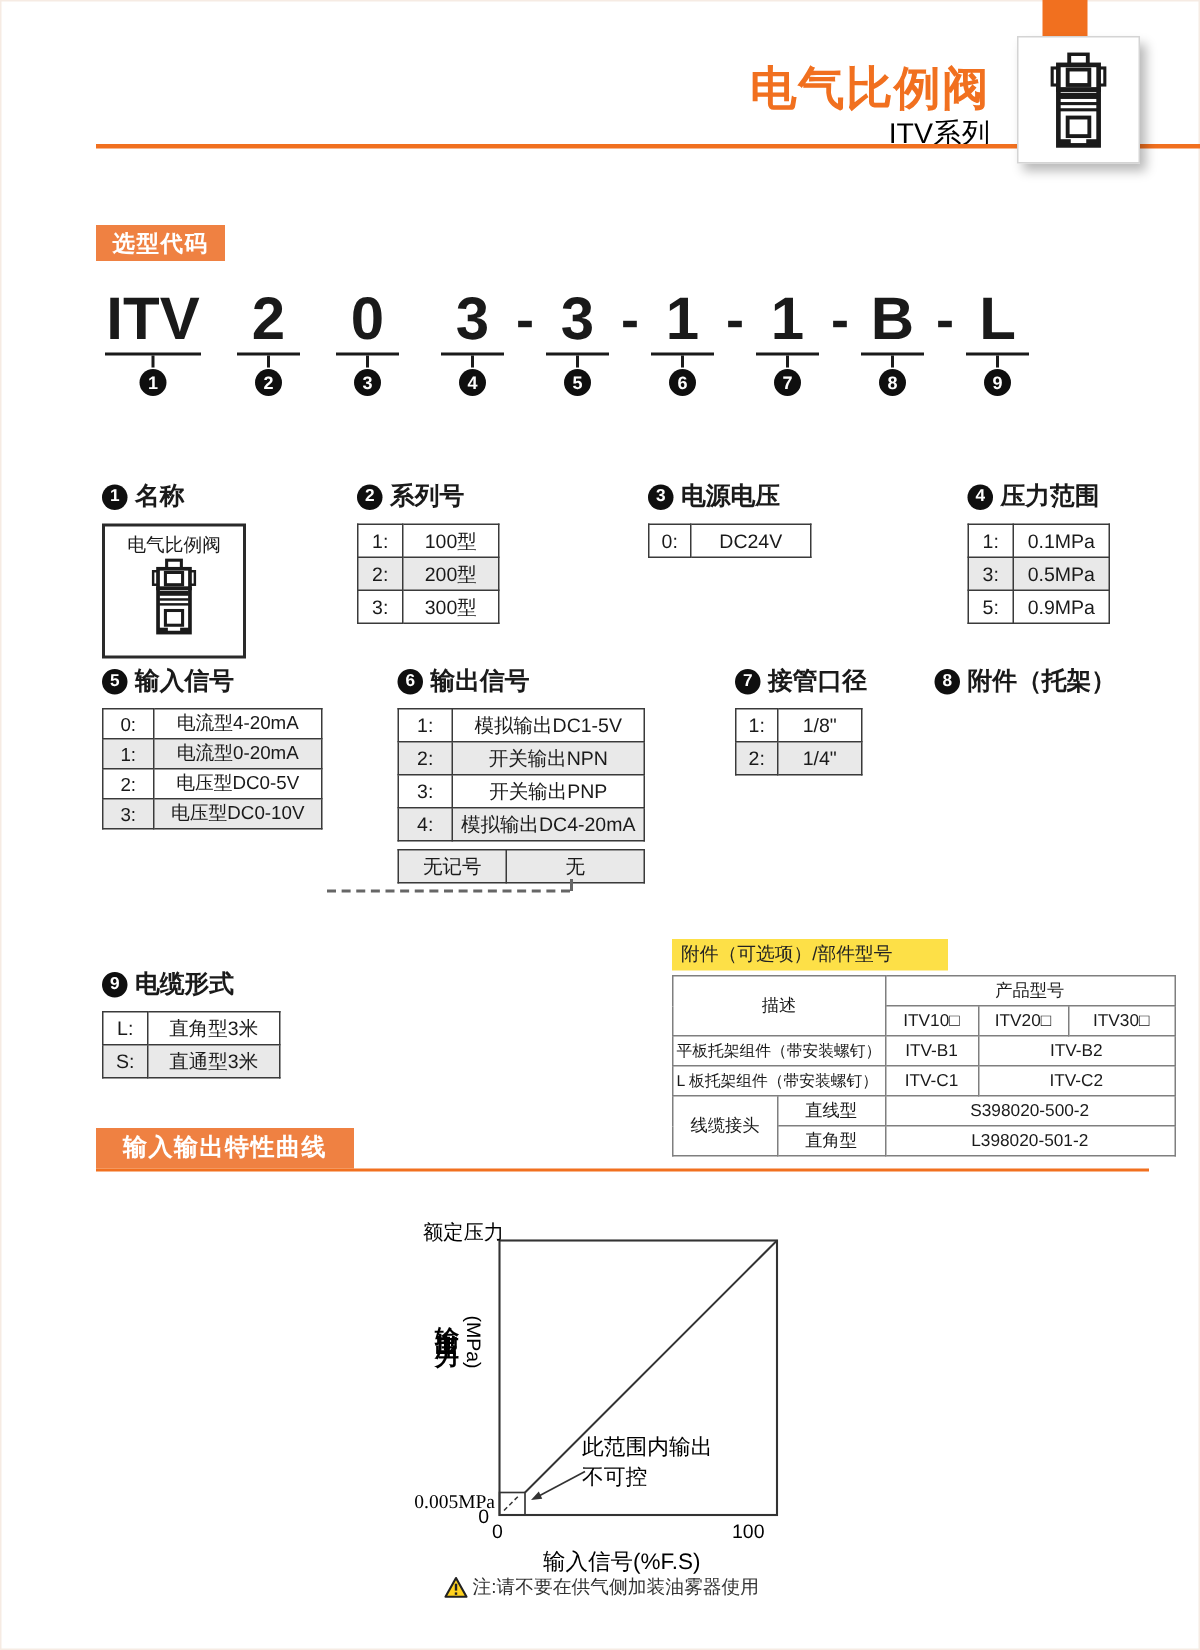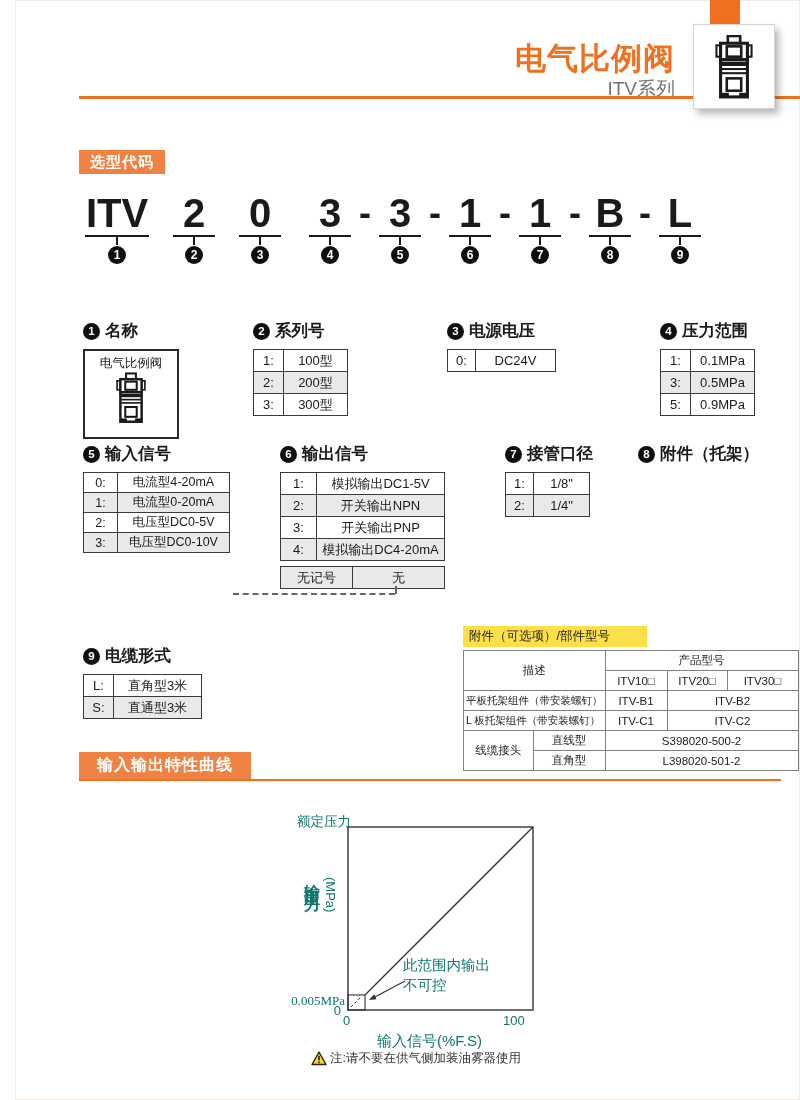--- a/index.html
+++ b/index.html
@@ -1,24 +1,24 @@
 <!DOCTYPE html>
 <html><head>
 <meta charset="utf-8">
 <style>
   html,body{margin:0;padding:0;}
   body{width:800px;height:1100px;background:#ffffff;position:relative;
        font-family:"Liberation Sans","DejaVu Sans",sans-serif;color:#1a1a1a;}
-  .page{position:absolute;inset:0;background:#fff;overflow:hidden;box-shadow:inset 0 0 0 1px #f6ebe3;margin-left:15px;}
+  .page{position:absolute;inset:0;background:#fff;overflow:hidden;box-shadow:inset 0 0 0 1px #f6ebe3;}
 
   
   .top-tab{position:absolute;left:695px;top:0;width:30px;height:27px;background:#f1701f;}
   .hdr-title{position:absolute;left:340px;top:38px;width:320px;text-align:right;
              font-size:31px;font-weight:bold;color:#f1701f;letter-spacing:1px;}
-  .hdr-sub{position:absolute;left:440px;top:76px;width:220px;text-align:right;font-size:19px;color:#737373;}
+  .hdr-sub{position:absolute;left:440px;top:76px;width:220px;text-align:right;font-size:19px;color:#000000;}
   .hdr-line{position:absolute;left:64px;top:96px;width:736px;height:3px;background:#f1701f;}
   .hdr-card{position:absolute;left:678px;top:24px;width:80px;height:83px;background:#fff;
             border:1px solid #d4d4d4;box-shadow:4px 5px 7px rgba(0,0,0,.28);
             display:flex;align-items:center;justify-content:center;}
 
   
   .badge{position:absolute;background:#ef8142;color:#fff;font-weight:bold;
          display:flex;align-items:center;justify-content:center;}
   .badge1{left:64px;top:150px;width:86px;height:24px;font-size:15px;letter-spacing:1px;}
   .badge2{left:64px;top:752px;width:172px;height:27px;font-size:16px;letter-spacing:1px;}
@@ -58,21 +58,21 @@
   .acc-label{position:absolute;left:448px;top:626px;width:172px;height:21px;background:#fde047;
              font-size:12.5px;display:flex;align-items:center;padding:0 6px;color:#222;white-space:nowrap;}
   .acc{position:absolute;left:448px;top:650px;border-collapse:collapse;}
   .acc td{border:1px solid #7f7f7f;font-size:11.5px;text-align:center;height:19px;padding:0 3px;
           background:#fff;white-space:nowrap;}
   .acc td.left{text-align:left;font-size:10.5px;padding:0 2px;}
 
   
   .chart{position:absolute;left:250px;top:805px;width:320px;height:260px;}
   .chart svg{position:absolute;left:0;top:0;}
-  .clab{position:absolute;white-space:nowrap;color:#0f766e;}
+  .clab{position:absolute;white-space:nowrap;color:#000000;}
   .c-title{left:32px;top:8px;font-size:13.5px;}
   .c-ylab{left:36px;top:66px;writing-mode:vertical-rl;font-size:16px;letter-spacing:4px;font-weight:bold;}
   .c-yunit{left:58px;top:72px;writing-mode:vertical-rl;font-size:13px;}
   .c-y005{left:0;top:188px;width:80px;text-align:right;font-size:13px;font-family:Liberation Serif, serif;}
   .c-y0{left:62px;top:198px;width:14px;text-align:right;font-size:13px;}
   .c-x0{left:78px;top:208px;font-size:13px;}
   .c-x100{left:238px;top:208px;width:36px;text-align:left;font-size:13px;}
   .c-xlab{left:72px;top:227px;width:185px;text-align:center;font-size:15px;}
   .c-ann{left:138px;top:151px;font-size:14.5px;line-height:1.35;}
 

